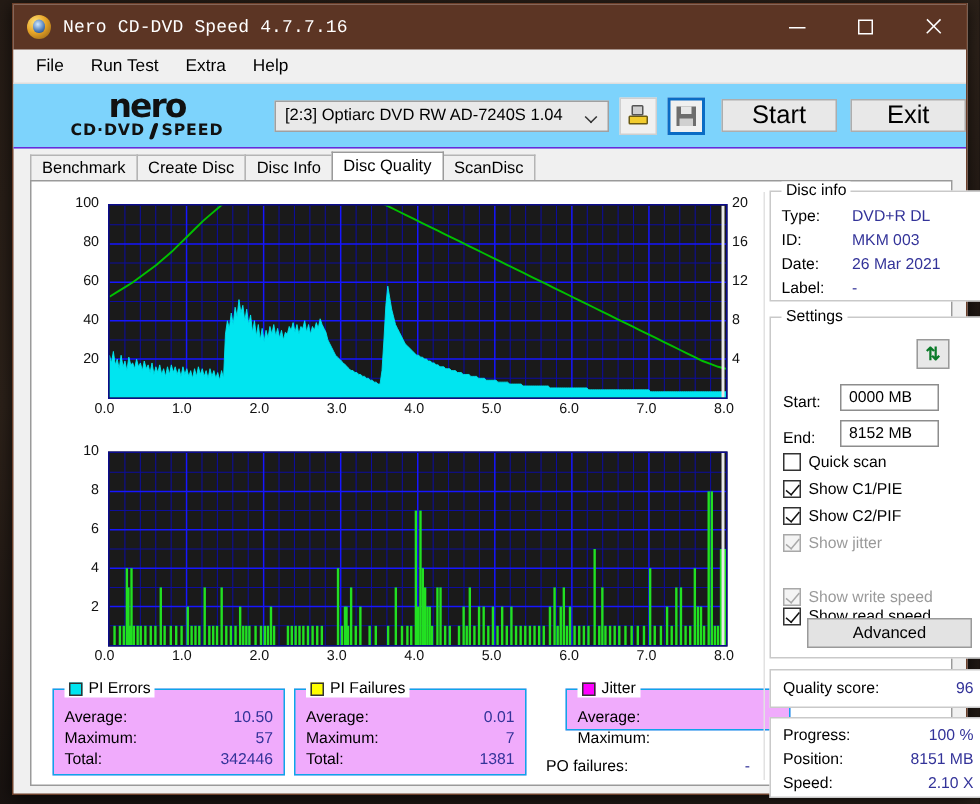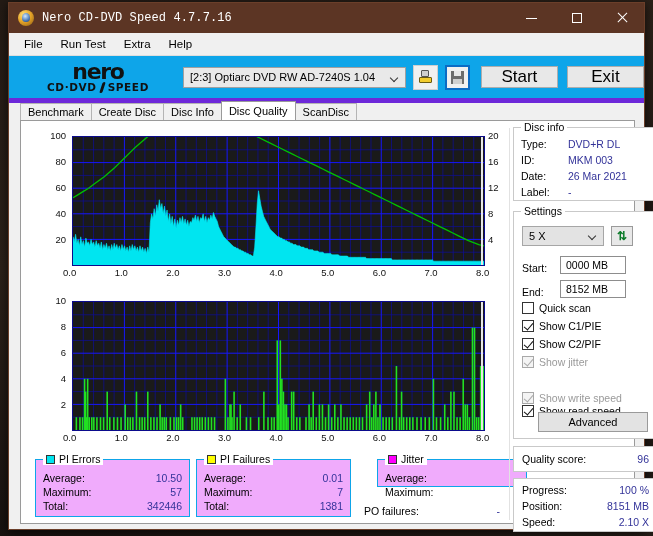--- a/index.html
+++ b/index.html
@@ -54,22 +54,22 @@
   .gl-close:before{transform:rotate(45deg);}
   .gl-close:after{transform:rotate(-45deg);}
   
   #menubar{
     height:22px;background:#f0f0f0;display:flex;align-items:center;
     padding-left:6px;border-bottom:1px solid #dedede;
   }
   .menu-item{padding:3px 9px;font-size:11.5px;color:#000;}
   
   #toolbar{
-    height:42px;background:#0ea5e9;display:flex;align-items:center;
-    border-bottom:5px solid #6d28d9;position:relative;
+    height:42px;background:#7dd3fc;display:flex;align-items:center;
+    border-bottom:1px solid #6d28d9;position:relative;
   }
   #nero-logo{
     width:146px;margin-left:16px;flex:none;line-height:1;
     display:flex;flex-direction:column;align-items:center;
   }
   #nero-word{
     font-family:"DejaVu Sans", sans-serif;
     font-weight:bold;font-size:22px;letter-spacing:-1.3px;color:#111;
     line-height:20px;
   }
@@ -678,24 +678,20 @@
       </div>
       <div class="irow">
         <span class="k">Label:</span>
         <span class="v">-</span>
       </div>
     </div>
 
     <div class="rbox" id="settings">
       <div class="gtitle">Settings</div>
 
-      <div id="speed-select">
-        <span>5 X</span>
-        <span id="speed-caret"></span>
-      </div>
       <div id="refresh-btn">
         <span>⇅</span>
       </div>
 
       <div class="field-row" style="left:0;top:44px;">
         <span class="k">Start:</span>
         <span class="tbox">0000 MB</span>
       </div>
       <div class="field-row" style="left:0;top:68px;">
         <span class="k">End:</span>

